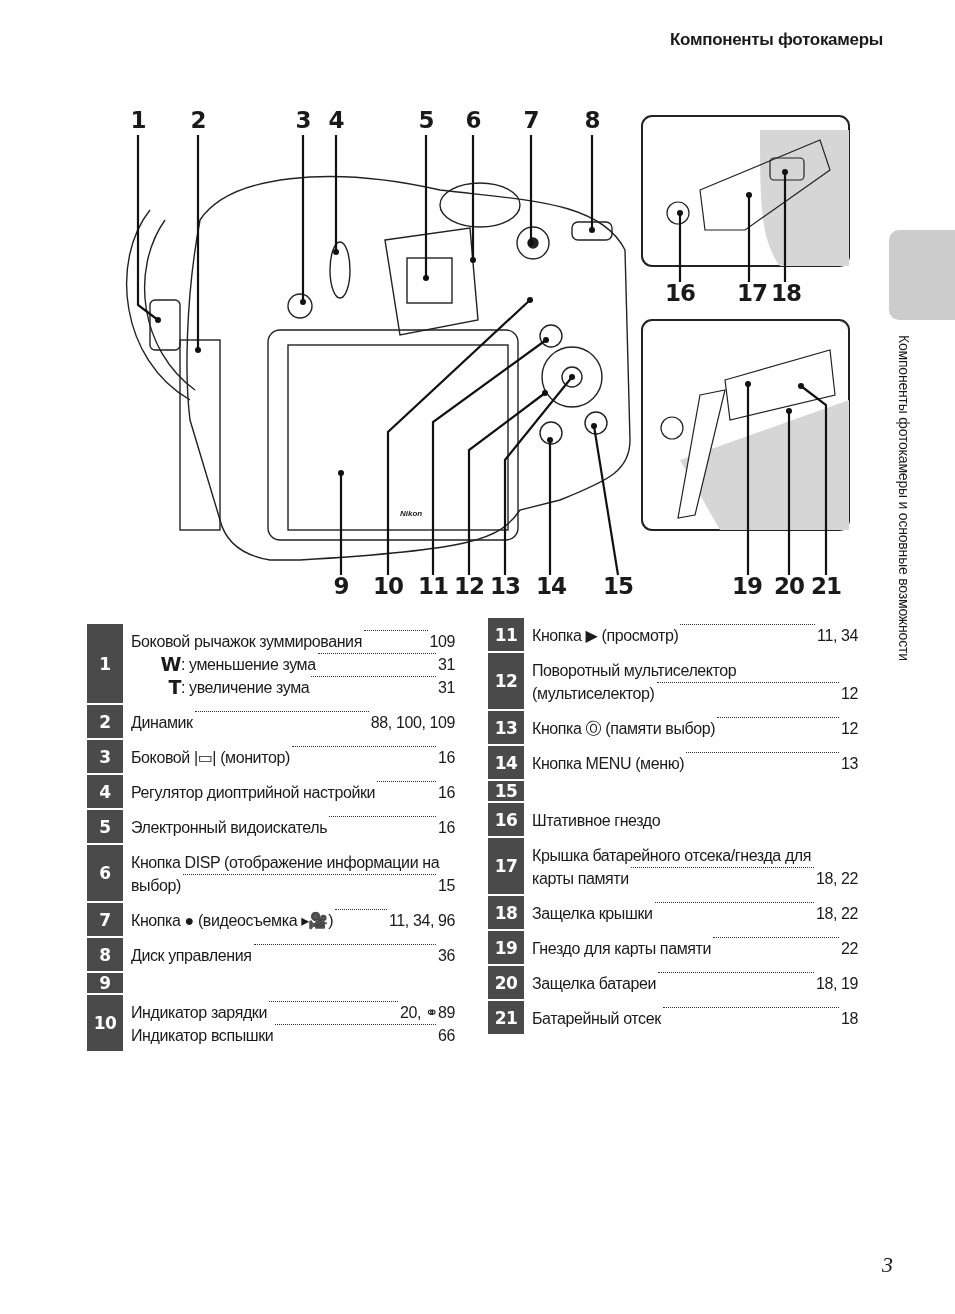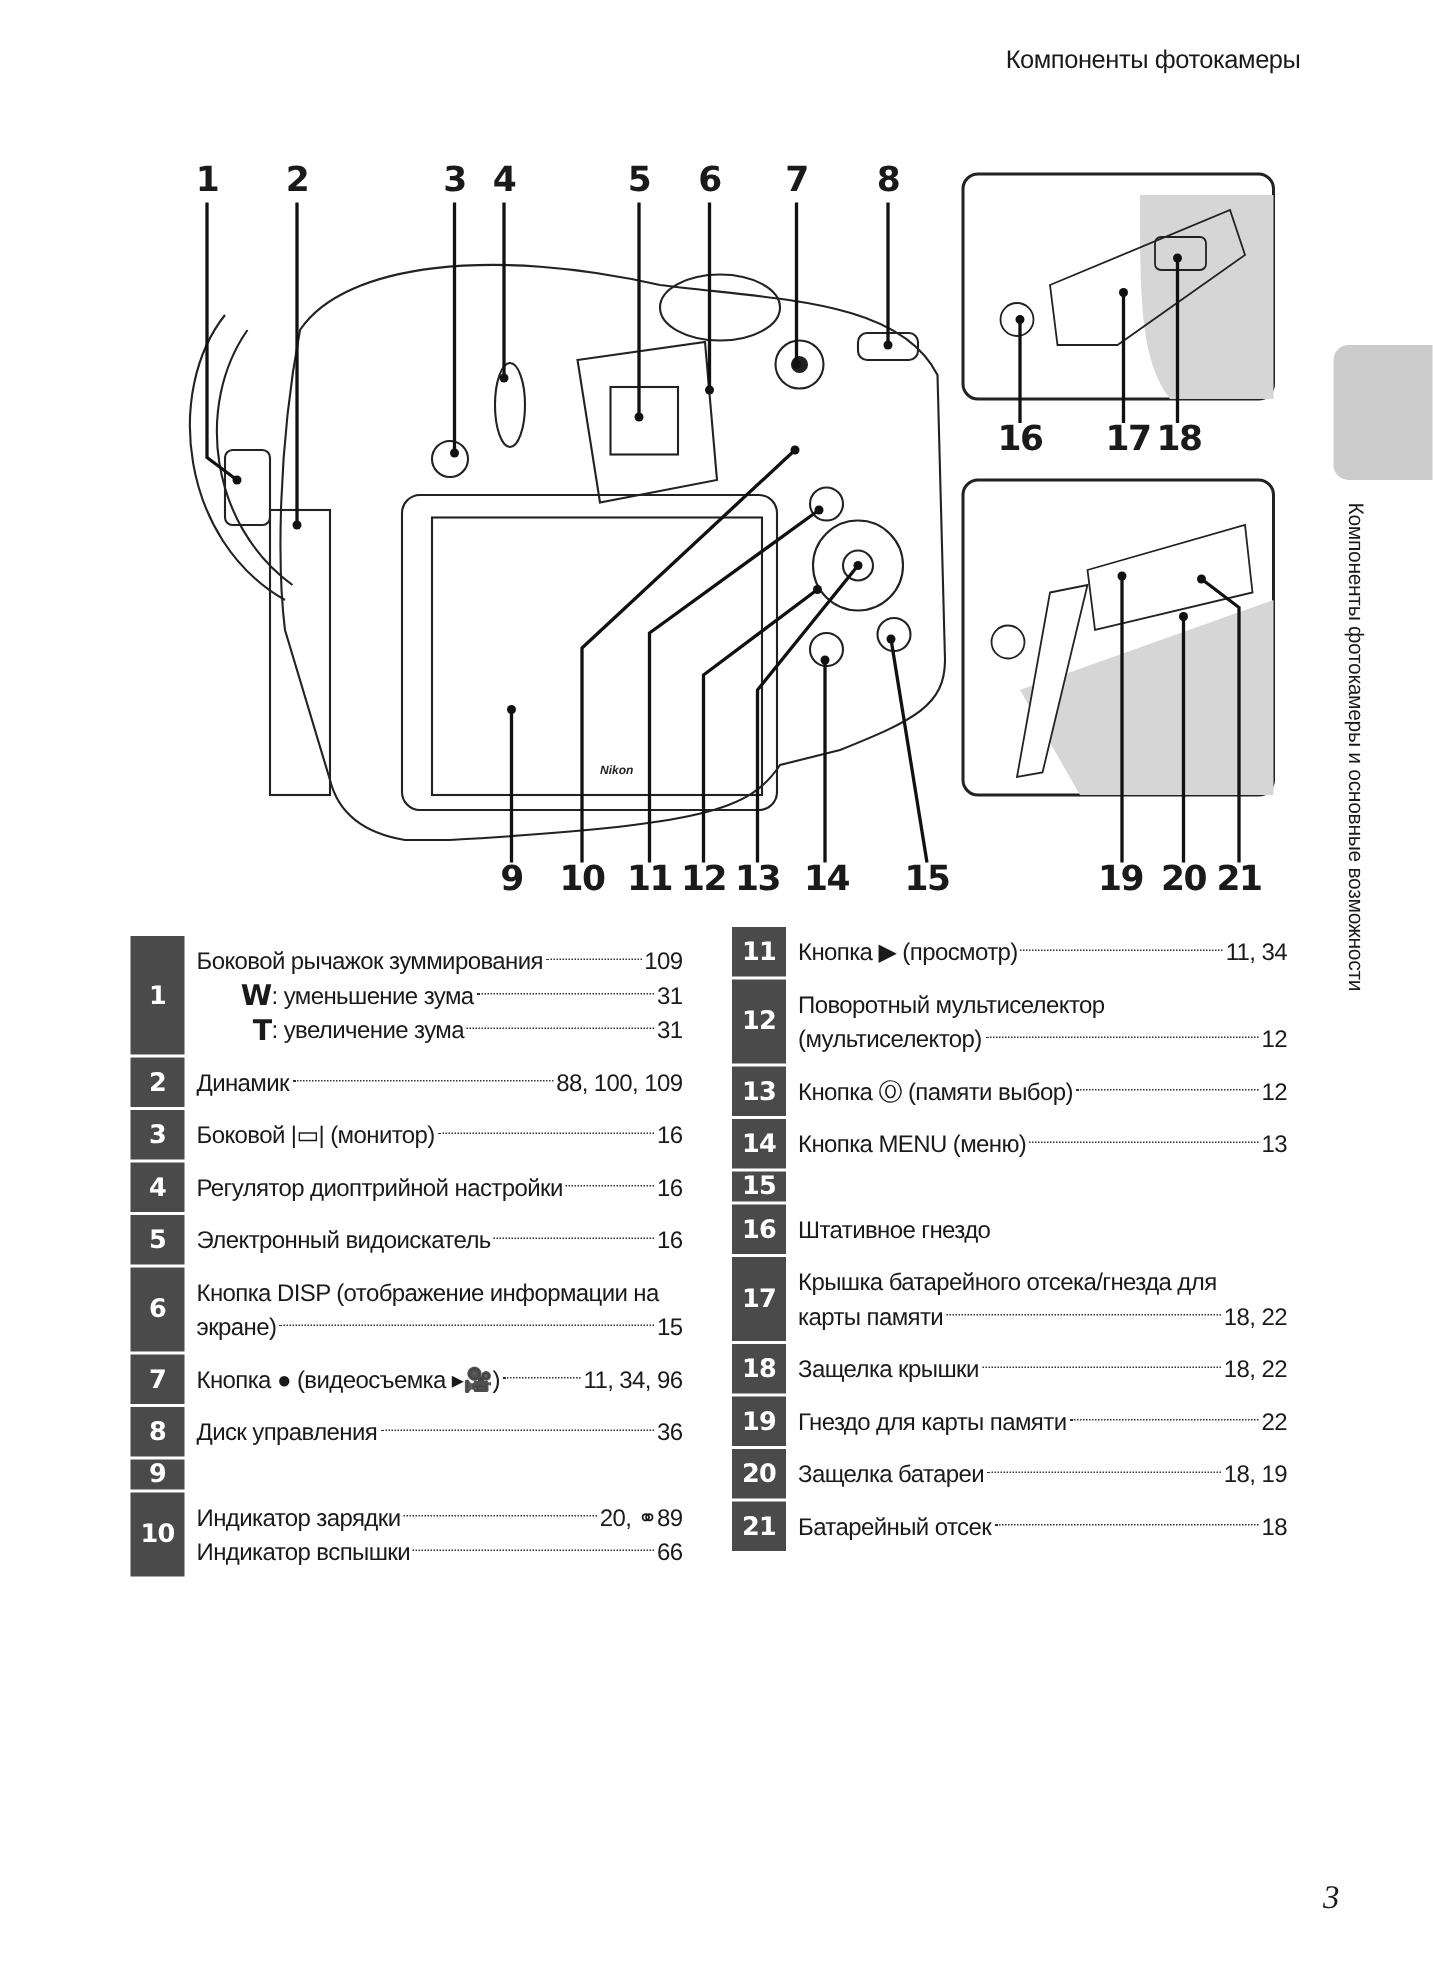--- a/index.html
+++ b/index.html
@@ -1,29 +1,29 @@
 <!DOCTYPE html>
 <html><head>
 <meta charset="utf-8">
 <style>
   html, body { margin:0; padding:0; background:#ffffff; }
   body { width:955px; height:1314px; position:relative; overflow:hidden; font-family:"Liberation Sans", sans-serif; color:#1a1a1a; }
-  .running-head { position:absolute; top:30px; right:88px; font-size:17px; letter-spacing:-0.3px; }
+  .running-head { position:absolute; top:30px; right:72px; font-size:17px; letter-spacing:-0.3px;font-weight:bold; }
   .side-tab { position:absolute; left:889px; top:230px; width:66px; height:90px; background:#cccccc; border-radius:10px 0 0 10px; }
   .side-text { position:absolute; left:896px; top:335px; writing-mode:vertical-rl; font-size:14px; letter-spacing:-0.2px; white-space:nowrap; }
   .page-num { position:absolute; right:62px; top:1252px; font-size:22px; font-style:italic; font-family:"Liberation Serif", serif; }
 
   .figure { position:absolute; left:0; top:0; width:955px; height:610px; }
   .callout { position:absolute; font-weight:bold; font-size:23px; color:#1a1a1a; transform:translateX(-50%); font-family:"DejaVu Sans", sans-serif; letter-spacing:-1px; }
 
   .table { position:absolute; border-collapse:collapse; }
   .row { display:flex; border-top:2px solid #ffffff; }
   .num { width:36px; background:#4a4a4a; color:#ffffff; font-weight:bold; font-size:17px; display:flex; align-items:center; justify-content:center; flex-shrink:0; font-family:"DejaVu Sans", sans-serif; letter-spacing:-0.5px; }
   .cell { flex:1; padding:6px 0 4px 8px; font-size:16px; line-height:23px; letter-spacing:-0.4px; }
-  .line { display:flex; align-items:center; }
+  .line { display:flex; align-items:flex-start; }
   .line .lbl { white-space:nowrap; }
   .line .dots { flex:1; border-bottom:1px dotted #333; margin:0 2px 5px 2px; min-width:8px; }
   .line .pg { white-space:nowrap; }
   .sub { padding-left:28px; }
   .sub b { display:inline-block; width:22px; text-align:right; font-size:19px; font-family:"DejaVu Sans", sans-serif; }
   #left-table { left:87px; top:622px; width:368px; }
   #right-table { left:488px; top:616px; width:370px; }
 </style>
 </head>
 <body>
@@ -223,21 +223,21 @@
         </div>
       </div>
     </div>
     <div class="row">
       <div class="num">6</div>
       <div class="cell">
         <div class="line">
           <span class="lbl">Кнопка DISP (отображение информации на</span>
         </div>
         <div class="line">
-          <span class="lbl">экране)</span>
+          <span class="lbl">выбор)</span>
           <span class="dots"></span>
           <span class="pg">15</span>
         </div>
       </div>
     </div>
     <div class="row">
       <div class="num">7</div>
       <div class="cell">
         <div class="line">
           <span class="lbl">Кнопка ● (видеосъемка ▸🎥)</span>

